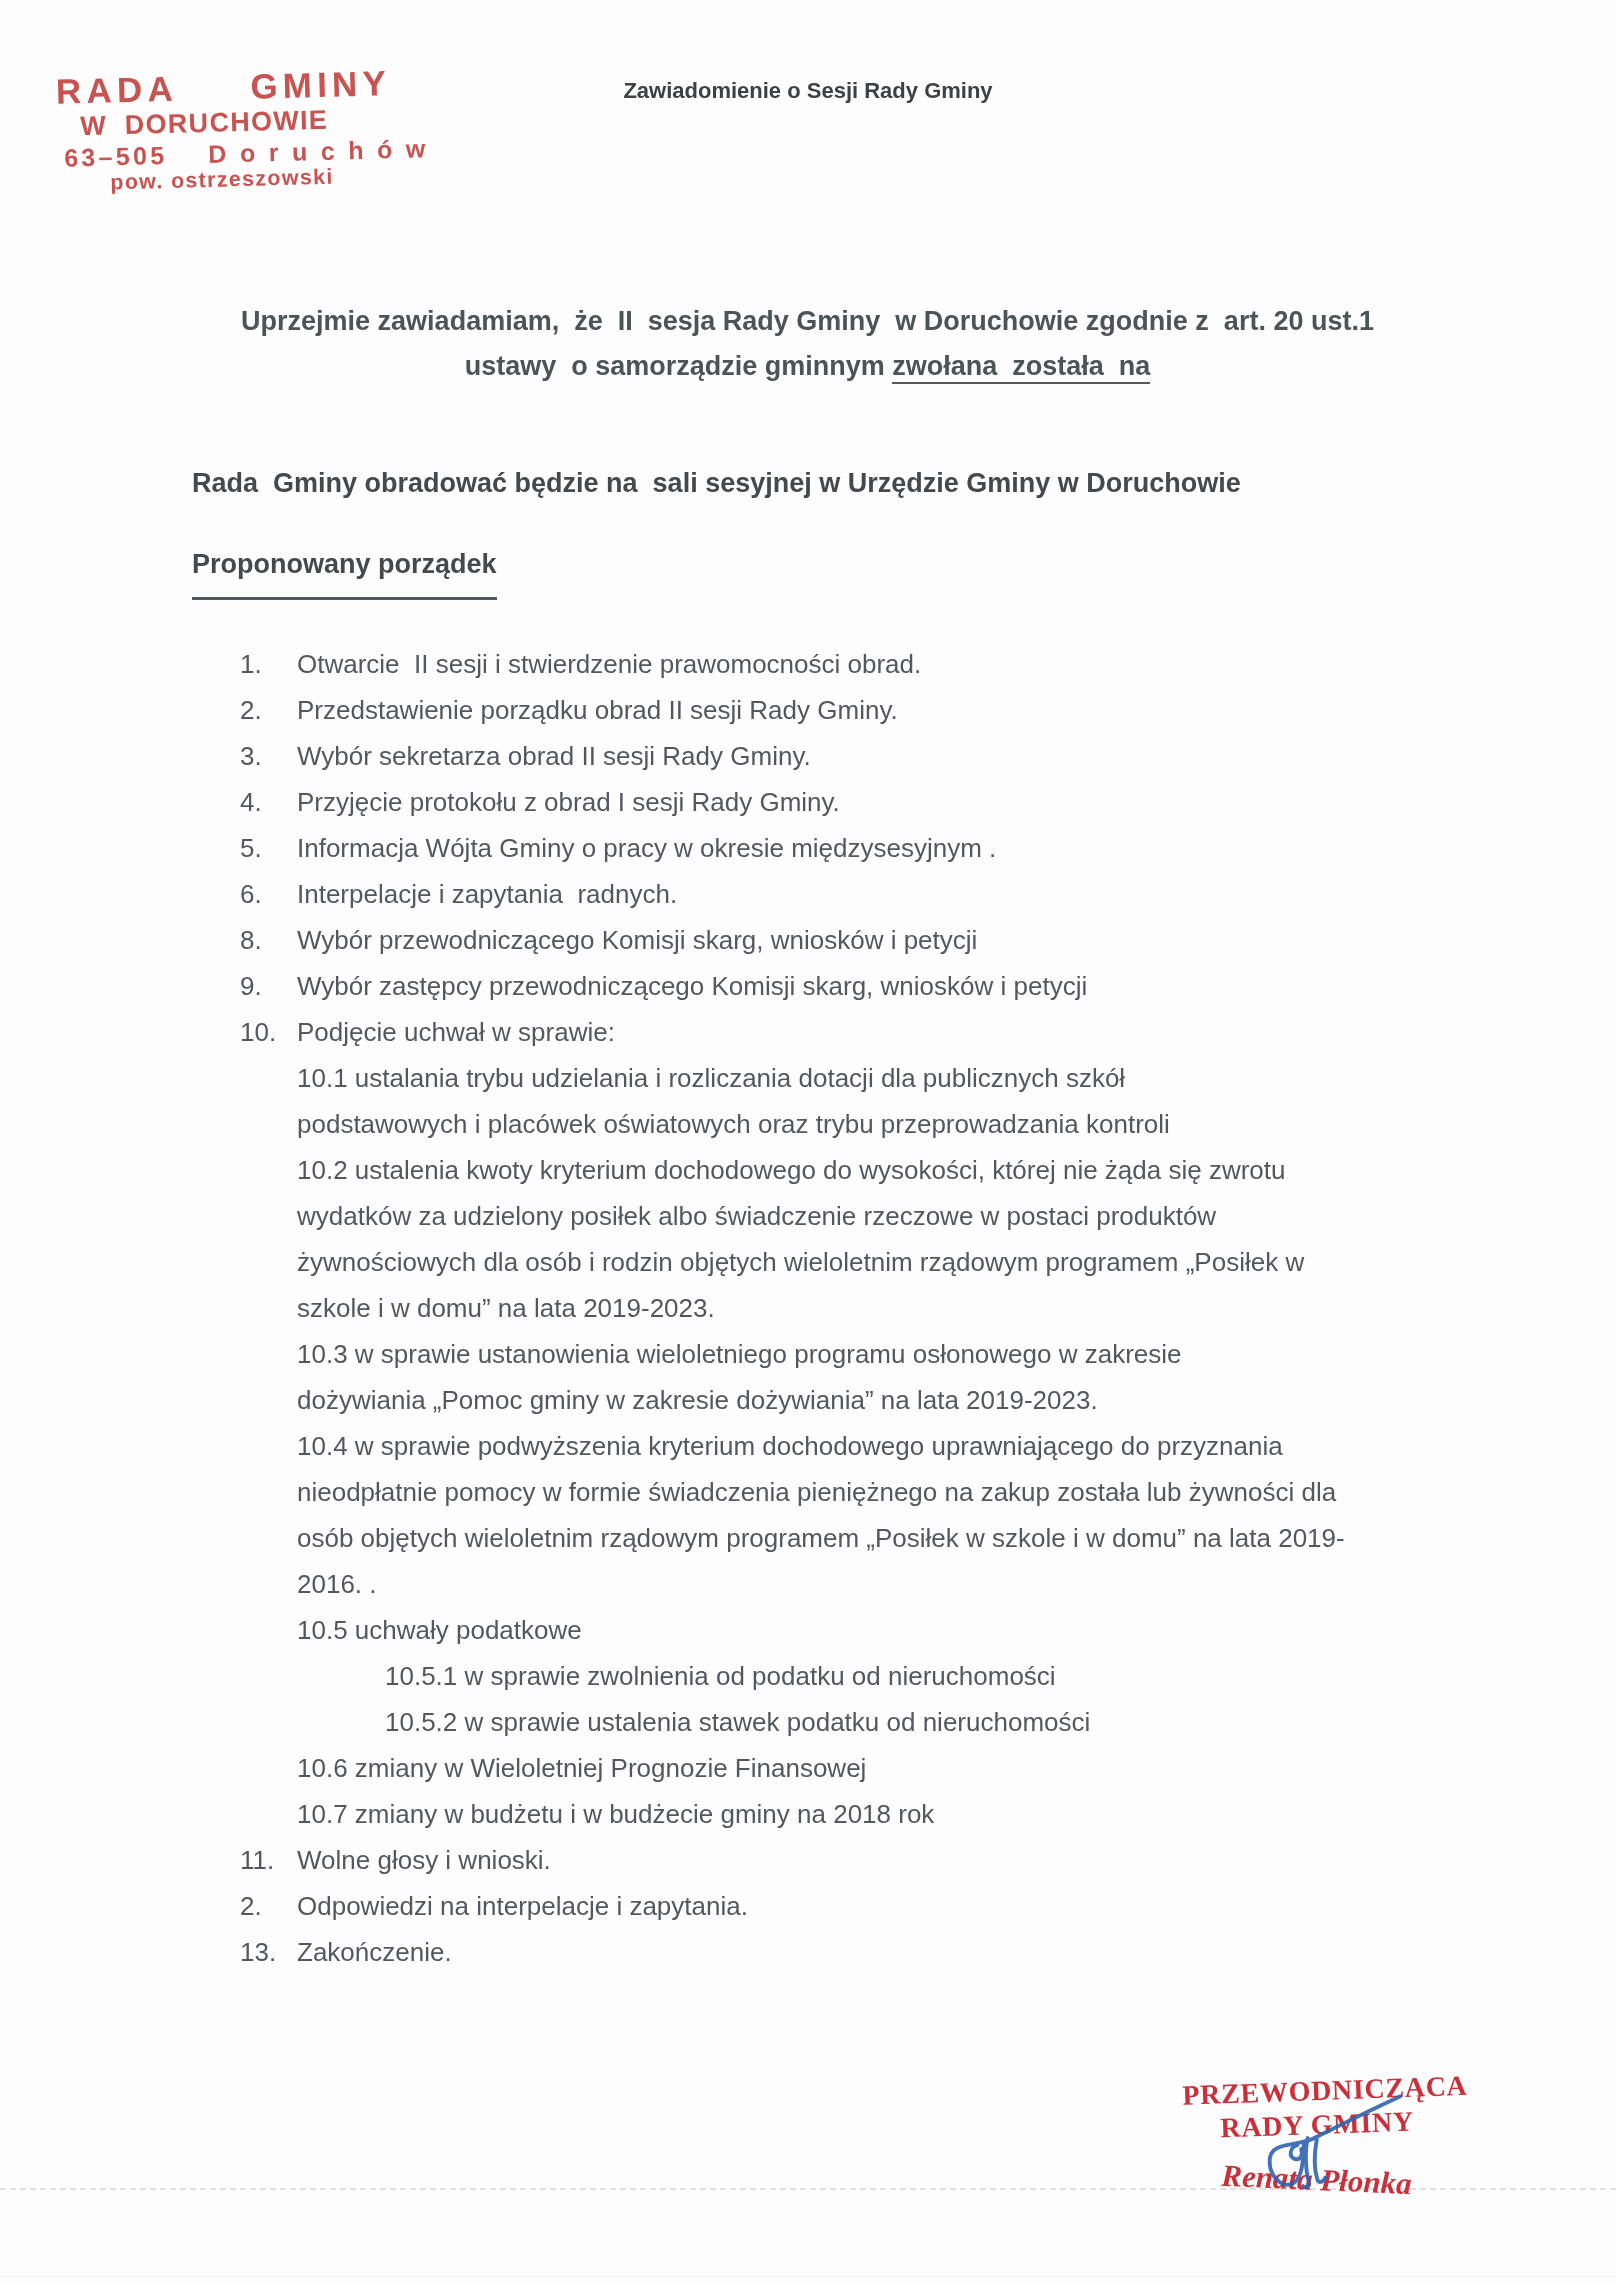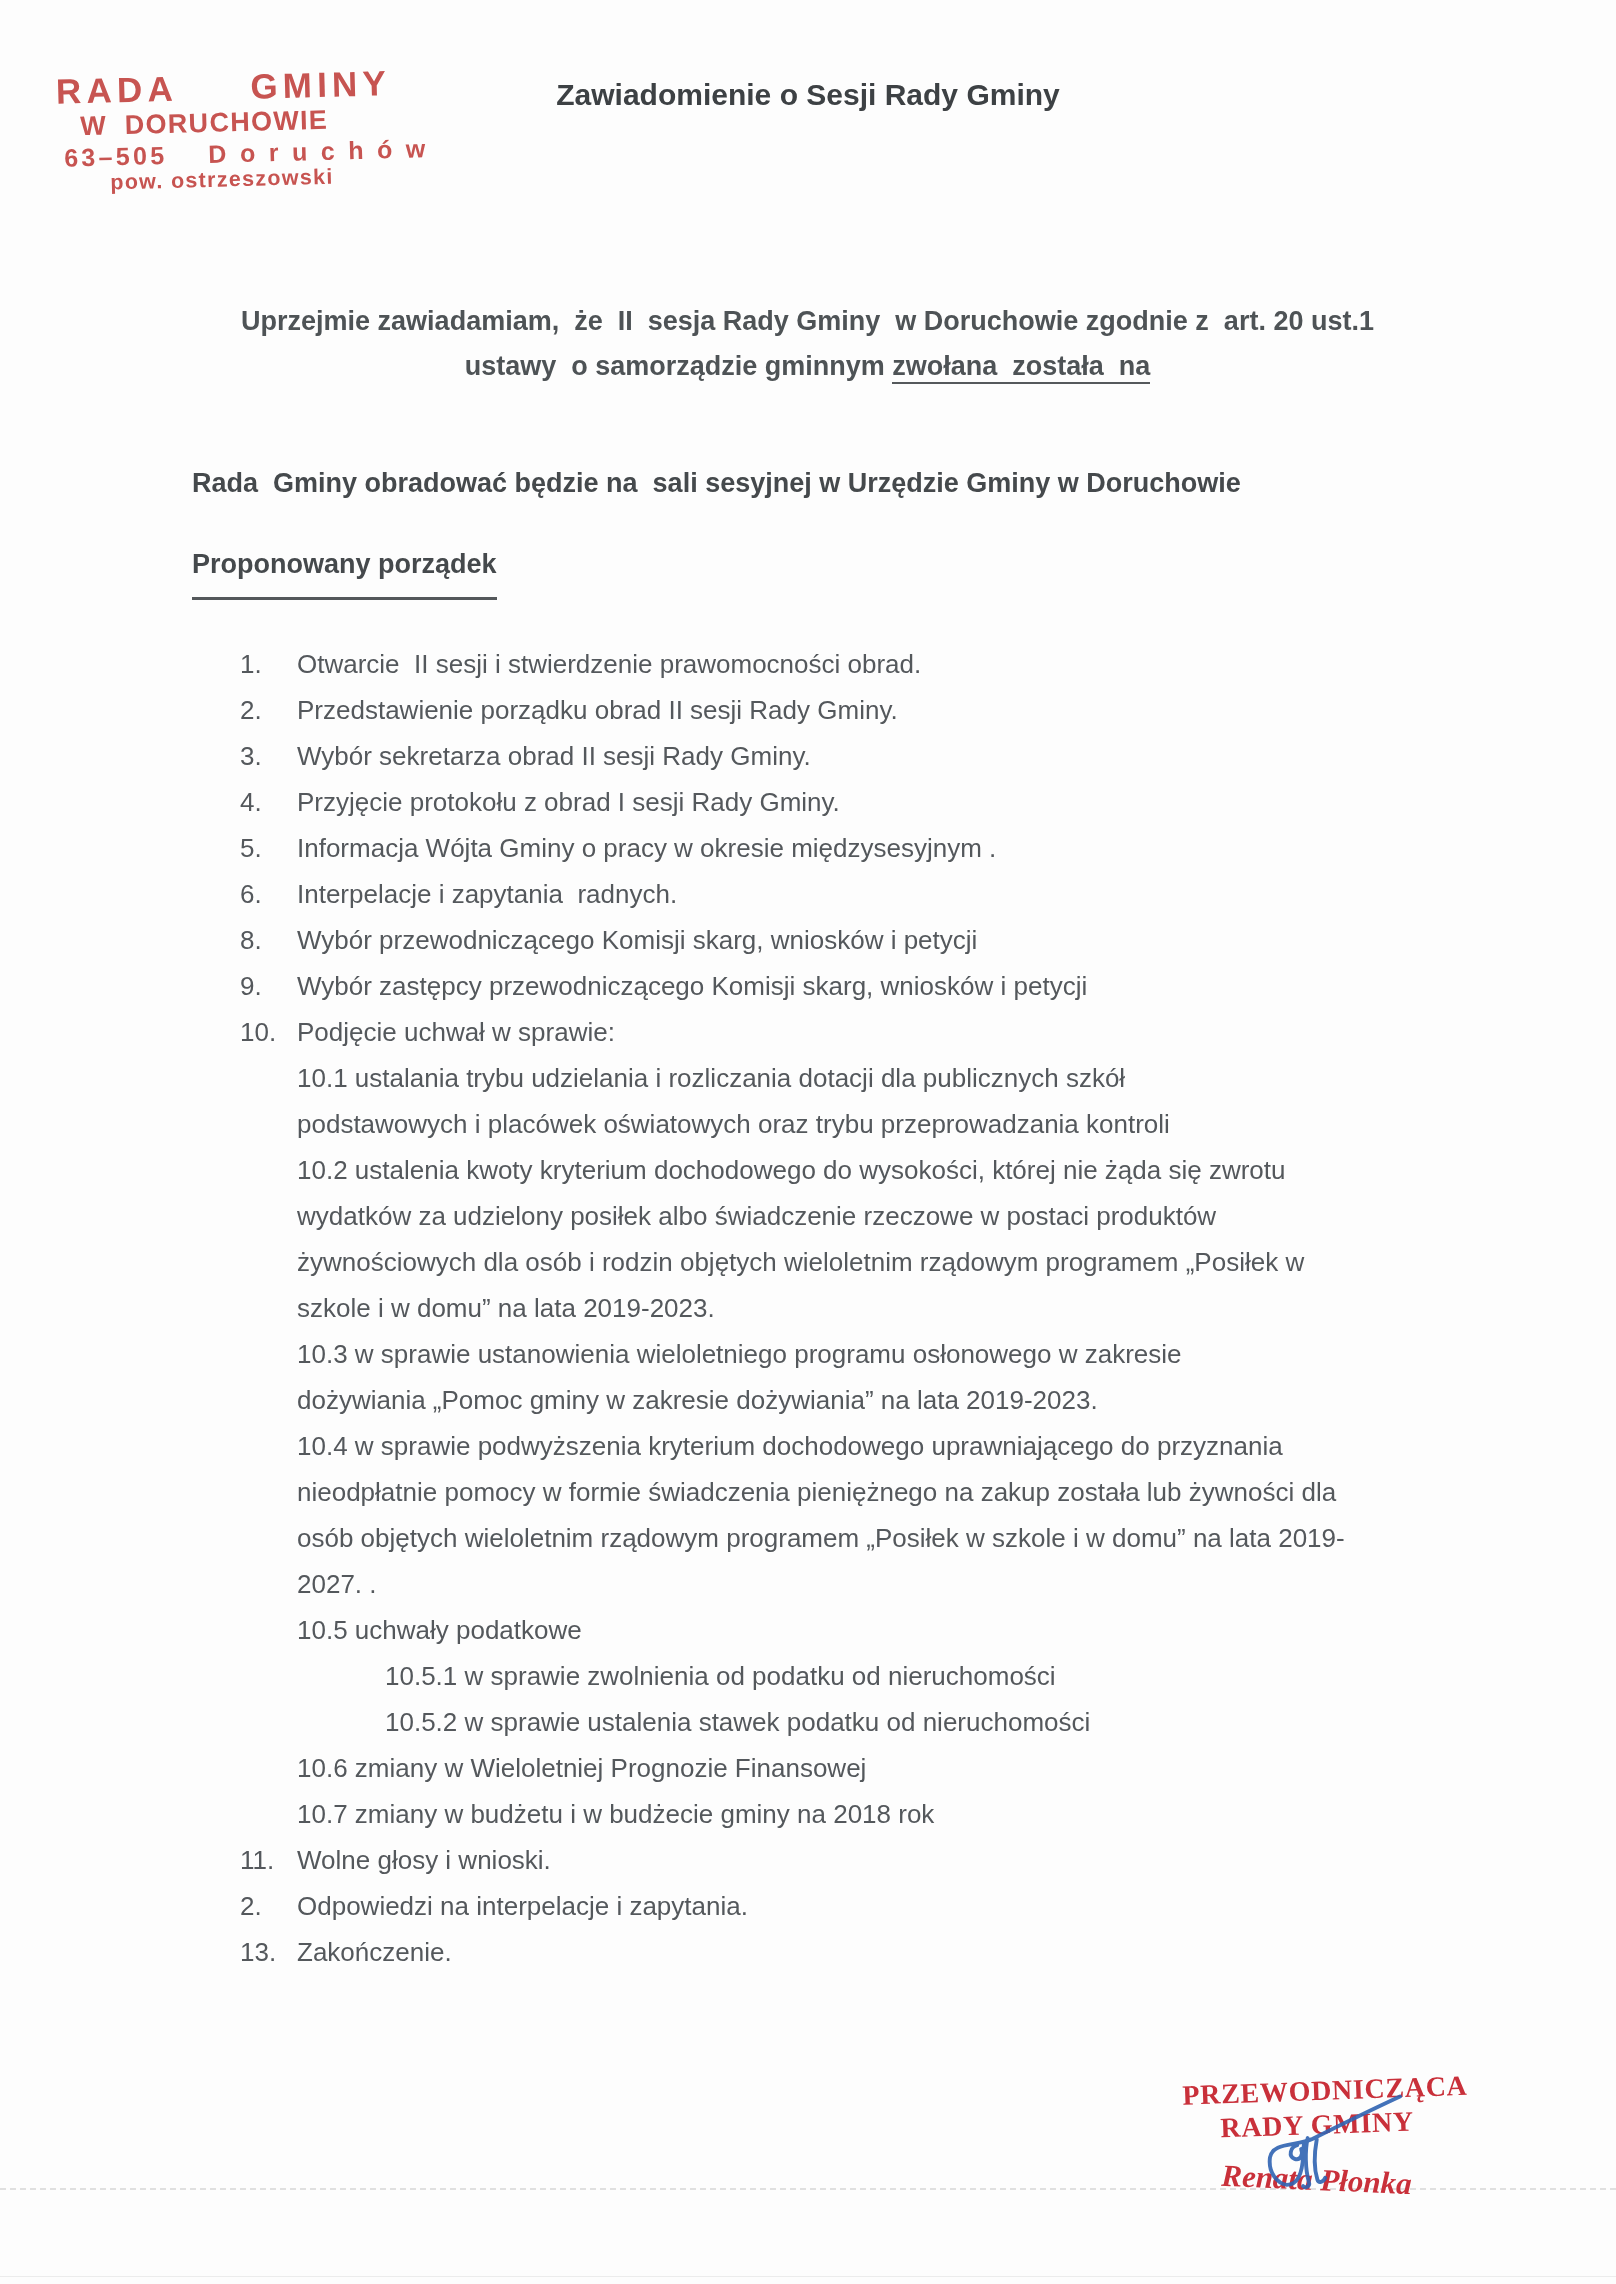--- a/index.html
+++ b/index.html
@@ -29,21 +29,21 @@
     line-height:1.08;
   }
   .stamp-l1{font-size:35px;font-weight:700;letter-spacing:5.2px;word-spacing:22px;}
   .stamp-l2{font-size:27px;font-weight:700;letter-spacing:1.3px;margin-left:23.5px;margin-top:2.6px;}
   .stamp-l3{font-size:25px;font-weight:700;letter-spacing:3.3px;margin-left:6.5px;margin-top:2.6px;}
   .stamp-l4{font-size:21.5px;font-weight:600;letter-spacing:1.3px;margin-left:52px;margin-top:1.3px;}
 
   .title{
     position:absolute;top:78px;left:0;width:1616px;
     text-align:center;
-    font-size:30px;font-weight:700;color:#3d4144;
+    font-size:22px;font-weight:700;color:#3d4144;
   }
 
   .intro{
     position:absolute;top:272px;left:156px;width:1303px;
     text-align:center;
     font-size:27px;font-weight:600;line-height:45px;color:#4e5356;margin-top:27px;
   }
   .u-span{border-bottom:2.6px solid #55595c;padding-bottom:1.3px;}
   .dateline{
     position:absolute;top:391px;left:156px;width:1303px;
@@ -153,21 +153,21 @@
     <div class="row l1"><span class="txt">10.3 w sprawie ustanowienia wieloletniego programu osłonowego w zakresie</span></div>
 
     <div class="row l1"><span class="txt">dożywiania „Pomoc gminy w zakresie dożywiania” na lata 2019-2023.</span></div>
 
     <div class="row l1"><span class="txt">10.4 w sprawie podwyższenia kryterium dochodowego uprawniającego do przyznania</span></div>
 
     <div class="row l1"><span class="txt">nieodpłatnie pomocy w formie świadczenia pieniężnego na zakup została lub żywności dla</span></div>
 
     <div class="row l1"><span class="txt">osób objętych wieloletnim rządowym programem „Posiłek w szkole i w domu” na lata 2019-</span></div>
 
-    <div class="row l1"><span class="txt">2027. .</span></div>
+    <div class="row l1"><span class="txt">2016. .</span></div>
 
     <div class="row l1"><span class="txt">10.5 uchwały podatkowe</span></div>
 
     <div class="row l2"><span class="txt">10.5.1 w sprawie zwolnienia od podatku od nieruchomości</span></div>
 
     <div class="row l2"><span class="txt">10.5.2 w sprawie ustalenia stawek podatku od nieruchomości</span></div>
 
     <div class="row l1"><span class="txt">10.6 zmiany w Wieloletniej Prognozie Finansowej</span></div>
 
     <div class="row l1"><span class="txt">10.7 zmiany w budżetu i w budżecie gminy na 2018 rok</span></div>

